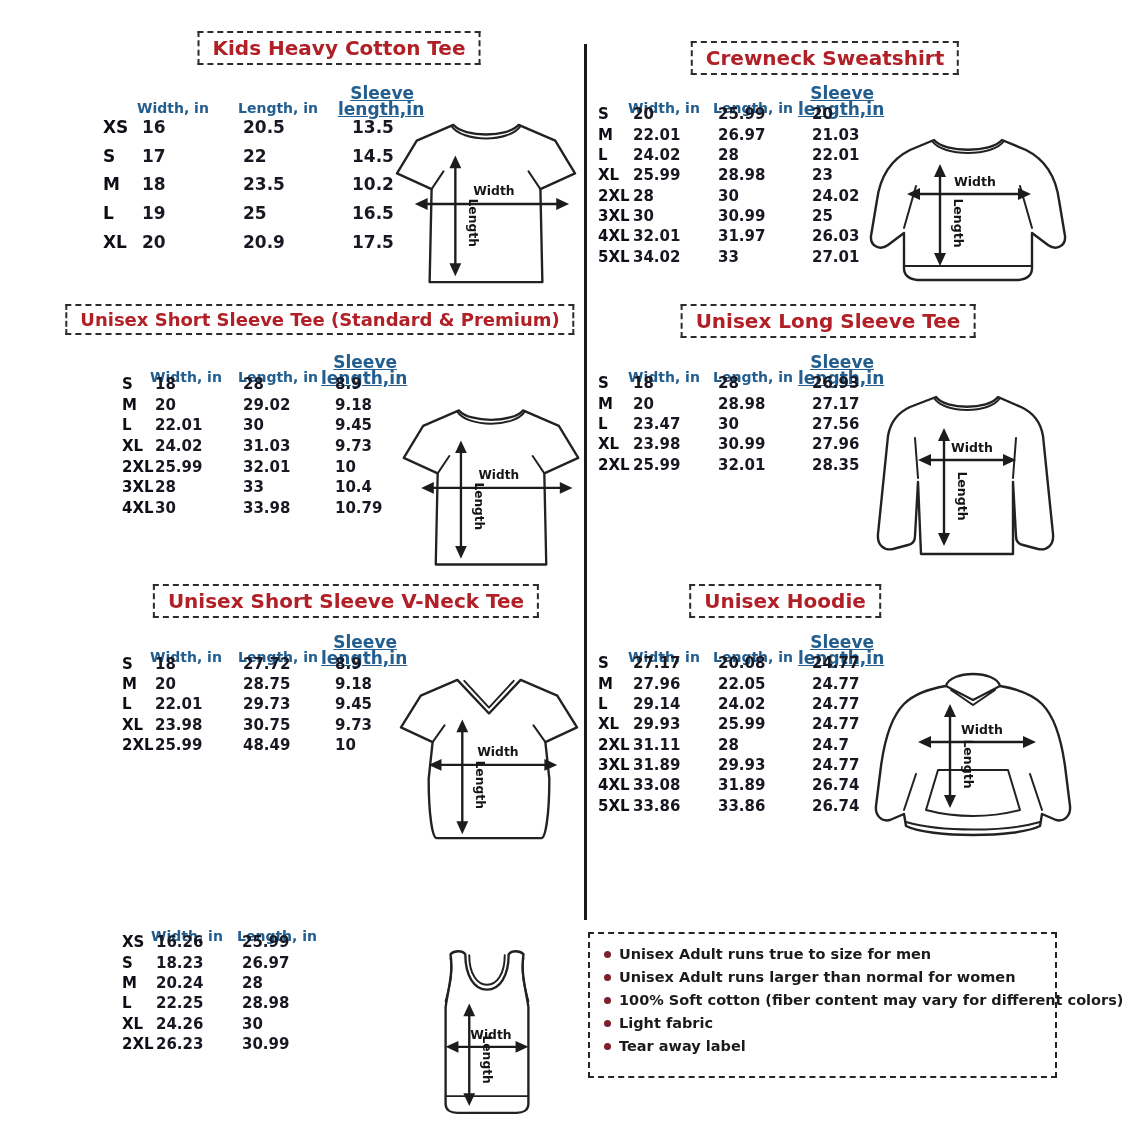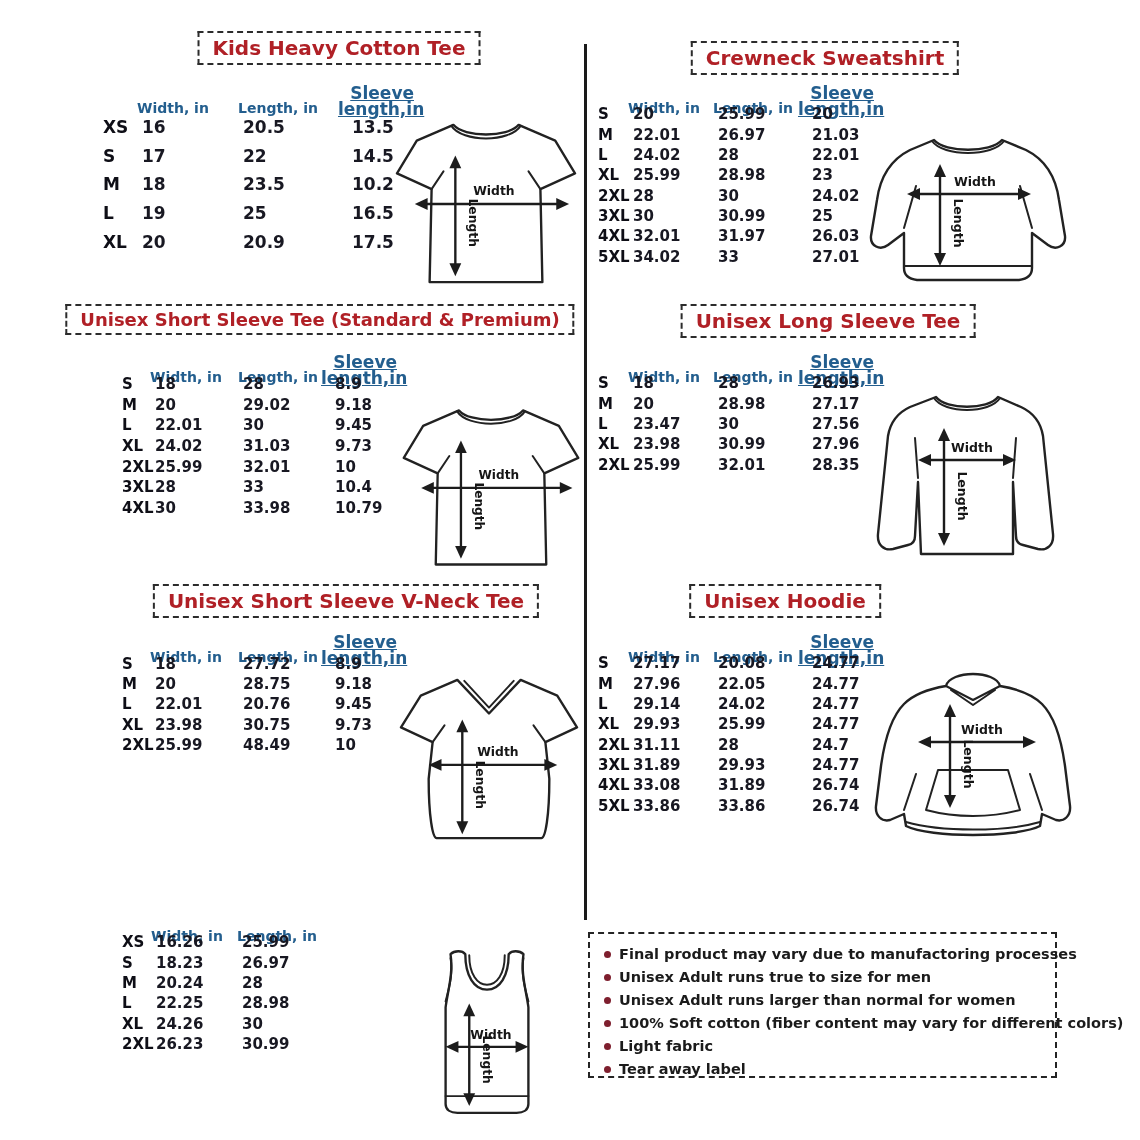--- a/index.html
+++ b/index.html
@@ -201,21 +201,21 @@
       <div class="cell size">S</div>
       <div class="cell val">18</div>
       <div class="cell val">27.72</div>
       <div class="cell val">8.9</div>
       <div class="cell size">M</div>
       <div class="cell val">20</div>
       <div class="cell val">28.75</div>
       <div class="cell val">9.18</div>
       <div class="cell size">L</div>
       <div class="cell val">22.01</div>
-      <div class="cell val">20.76</div>
+      <div class="cell val">29.73</div>
       <div class="cell val">9.45</div>
       <div class="cell size">XL</div>
       <div class="cell val">23.98</div>
       <div class="cell val">30.75</div>
       <div class="cell val">9.73</div>
       <div class="cell size">2XL</div>
       <div class="cell val">25.99</div>
       <div class="cell val">48.49</div>
       <div class="cell val">10</div>
     </div>
@@ -378,24 +378,20 @@
     <polygon class="ah" points="28,102 41,96 41,108"></polygon>
     <polygon class="ah" points="112,102 99,96 99,108"></polygon>
     <path class="arrow" d="M52,66 L52,154"></path>
     <polygon class="ah" points="52,58 46,71 58,71"></polygon>
     <polygon class="ah" points="52,162 46,149 58,149"></polygon>
     <text class="albl" x="74" y="94" text-anchor="middle">Width</text>
     <text class="albl" transform="rotate(90 66 115)" x="66" y="115" text-anchor="middle">Length</text>
   </svg>
 
   <div class="notes-box">
-      <div class="note">
-        <div class="dot"></div>
-        <div class="ntext">Final product may vary due to manufactoring processes</div>
-      </div>
       <div class="note">
         <div class="dot"></div>
         <div class="ntext">Unisex Adult runs true to size for men</div>
       </div>
       <div class="note">
         <div class="dot"></div>
         <div class="ntext">Unisex Adult runs larger than normal for women</div>
       </div>
       <div class="note">
         <div class="dot"></div>

